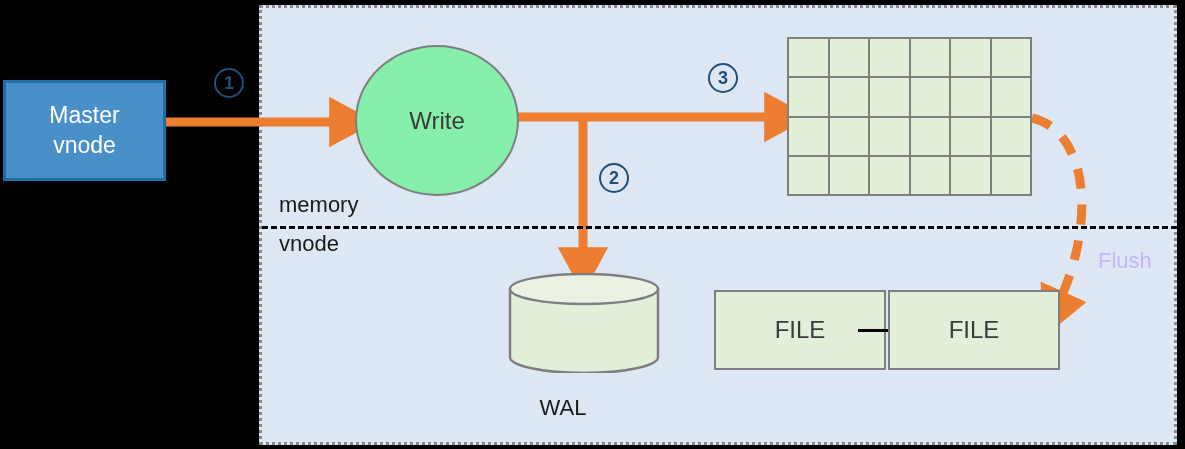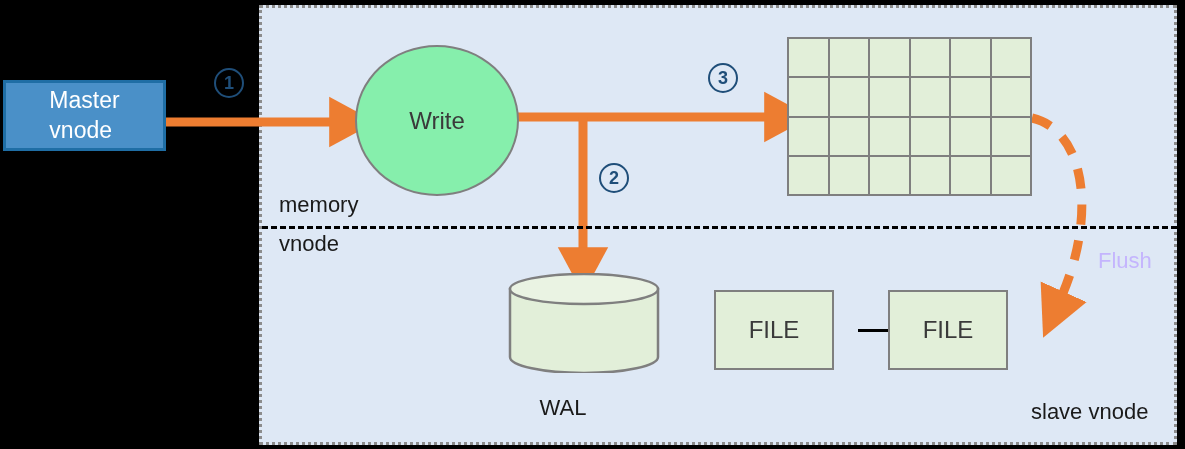--- a/index.html
+++ b/index.html
@@ -25,30 +25,31 @@
     background: #dee8f5;
     border: 3px dotted #8c8c8c;
     box-sizing: border-box;
   }
   
   #master-vnode {
     position: absolute;
     left: 3px;
     top: 80px;
     width: 163px;
-    height: 71px;
+    height: 101px;
     background: #4a90c8;
     border: 3px solid #1f6ea5;
     box-sizing: border-box;
     display: flex;
     align-items: center;
     justify-content: center;
     color: #ffffff;
     font-size: 23px;
     line-height: 1.28;
+    text-align: center;
     white-space: pre-line;
   }
   
   #write-node {
     position: absolute;
     left: 355px;
     top: 45px;
     width: 164px;
     height: 151px;
     border-radius: 50%;
@@ -93,21 +94,21 @@
     top: 395px;
     width: 152px;
     text-align: center;
     font-size: 22px;
     color: #1a1a1a;
   }
   
   .file-box {
     position: absolute;
     top: 290px;
-    width: 120px;
+    width: 172px;
     height: 80px;
     background: #e2efd9;
     border: 2px solid #7f7f7f;
     box-sizing: border-box;
     display: flex;
     align-items: center;
     justify-content: center;
     font-size: 24px;
     color: #3a3a3a;
   }
@@ -269,15 +270,14 @@
     </svg>
   </div>
   <div id="wal-label">WAL</div>
 
   <div class="file-box" id="file-box-1">FILE</div>
   <div id="file-connector"></div>
   <div class="file-box" id="file-box-2">FILE</div>
 
   <div id="flush-label">Flush</div>
 
-  <div id="slave-vnode-label">slave vnode</div>
 
 </div>
 
 </body></html>

